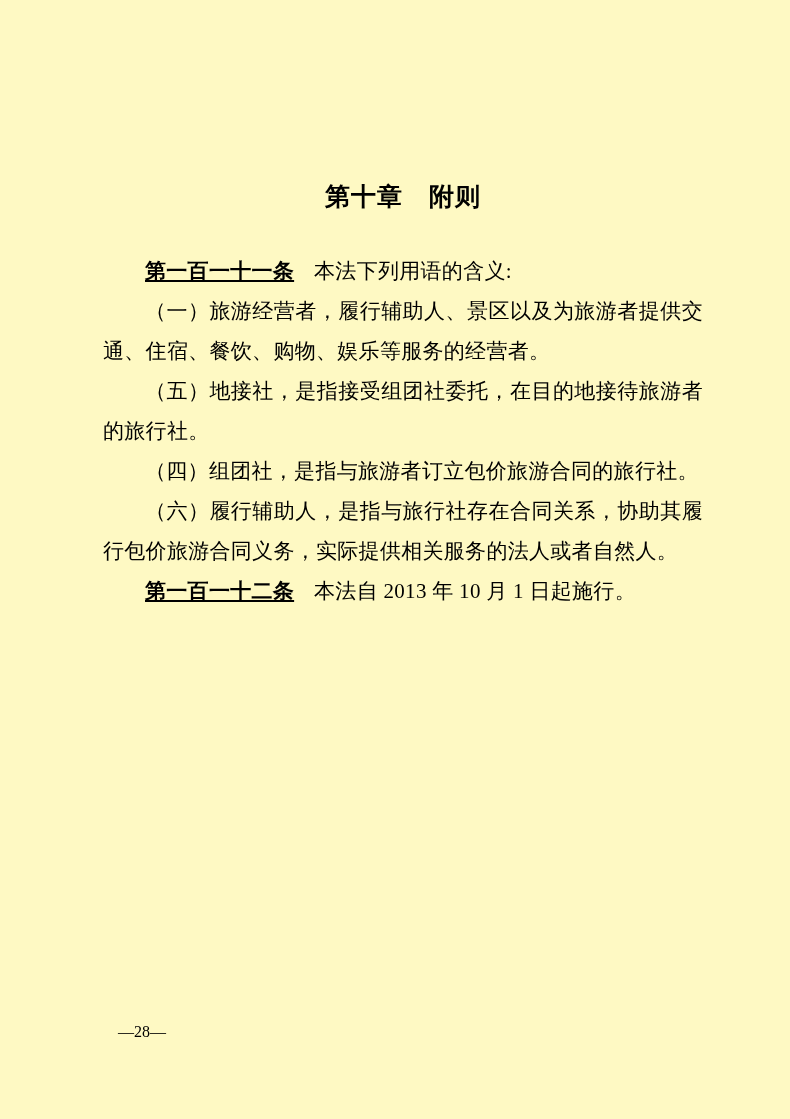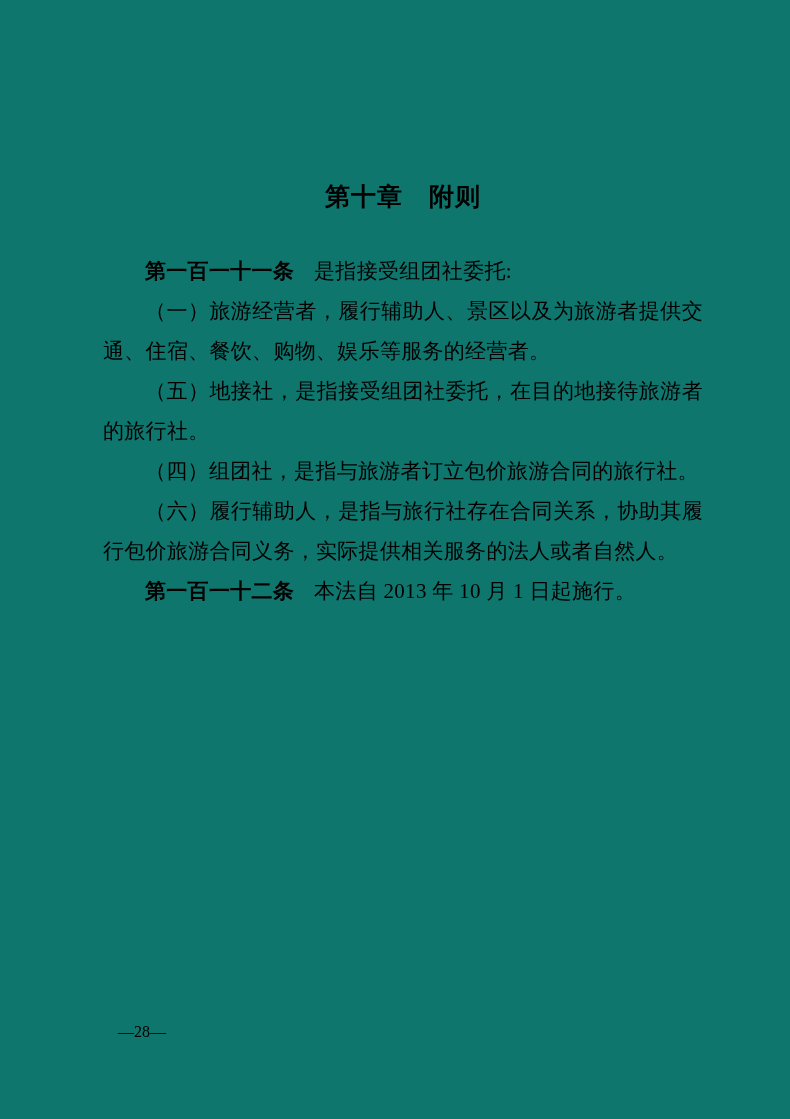--- a/index.html
+++ b/index.html
@@ -8,21 +8,21 @@
     height: 1119px;
     background: #ffffff;
     position: relative;
     overflow: hidden;
     font-family: "Liberation Serif", "DejaVu Serif", serif;
     color: #000000;
   }
   .page {
     position: absolute;
     inset: 0;
-    background: #0f766e;
+    background: #fef9c3;
   }
   .chapter-title {
     position: absolute;
     top: 180px;
     left: 103px;
     width: 600px;
     text-align: center;
     font-family: "Liberation Sans", "DejaVu Sans", sans-serif;
     font-weight: bold;
     font-size: 25px;
@@ -43,40 +43,41 @@
   }
   .doc-body p {
     margin: 0;
     padding: 0;
     text-indent: 2em;
   }
   .article-lead {
     font-family: "Liberation Sans", "DejaVu Sans", sans-serif;
     font-weight: bold;
     margin-right: 0.95em;
+    text-decoration: underline;
   }
   .page-number {
     position: absolute;
     left: 118px;
     top: 1020px;
     font-size: 16px;
     line-height: 24px;
     font-family: "Liberation Serif", "DejaVu Serif", serif;
   }
 </style>
 </head>
 <body>
 
 <div class="page">
 
   <div class="chapter-title">第十章　附则</div>
 
   <div class="doc-body">
 
-    <p><span class="article-lead">第一百一十一条</span><span>是指接受组团社委托:</span></p>
+    <p><span class="article-lead">第一百一十一条</span><span>本法下列用语的含义:</span></p>
 
     <p><span>（一）旅游经营者，履行辅助人、景区以及为旅游者提供交通、住宿、餐饮、购物、娱乐等服务的经营者。</span></p>
 
 
 
     <p><span>（五）地接社，是指接受组团社委托，在目的地接待旅游者的旅行社。</span></p>
 
     <p><span>（四）组团社，是指与旅游者订立包价旅游合同的旅行社。</span></p>
 
     <p><span>（六）履行辅助人，是指与旅行社存在合同关系，协助其履行包价旅游合同义务，实际提供相关服务的法人或者自然人。</span></p>

